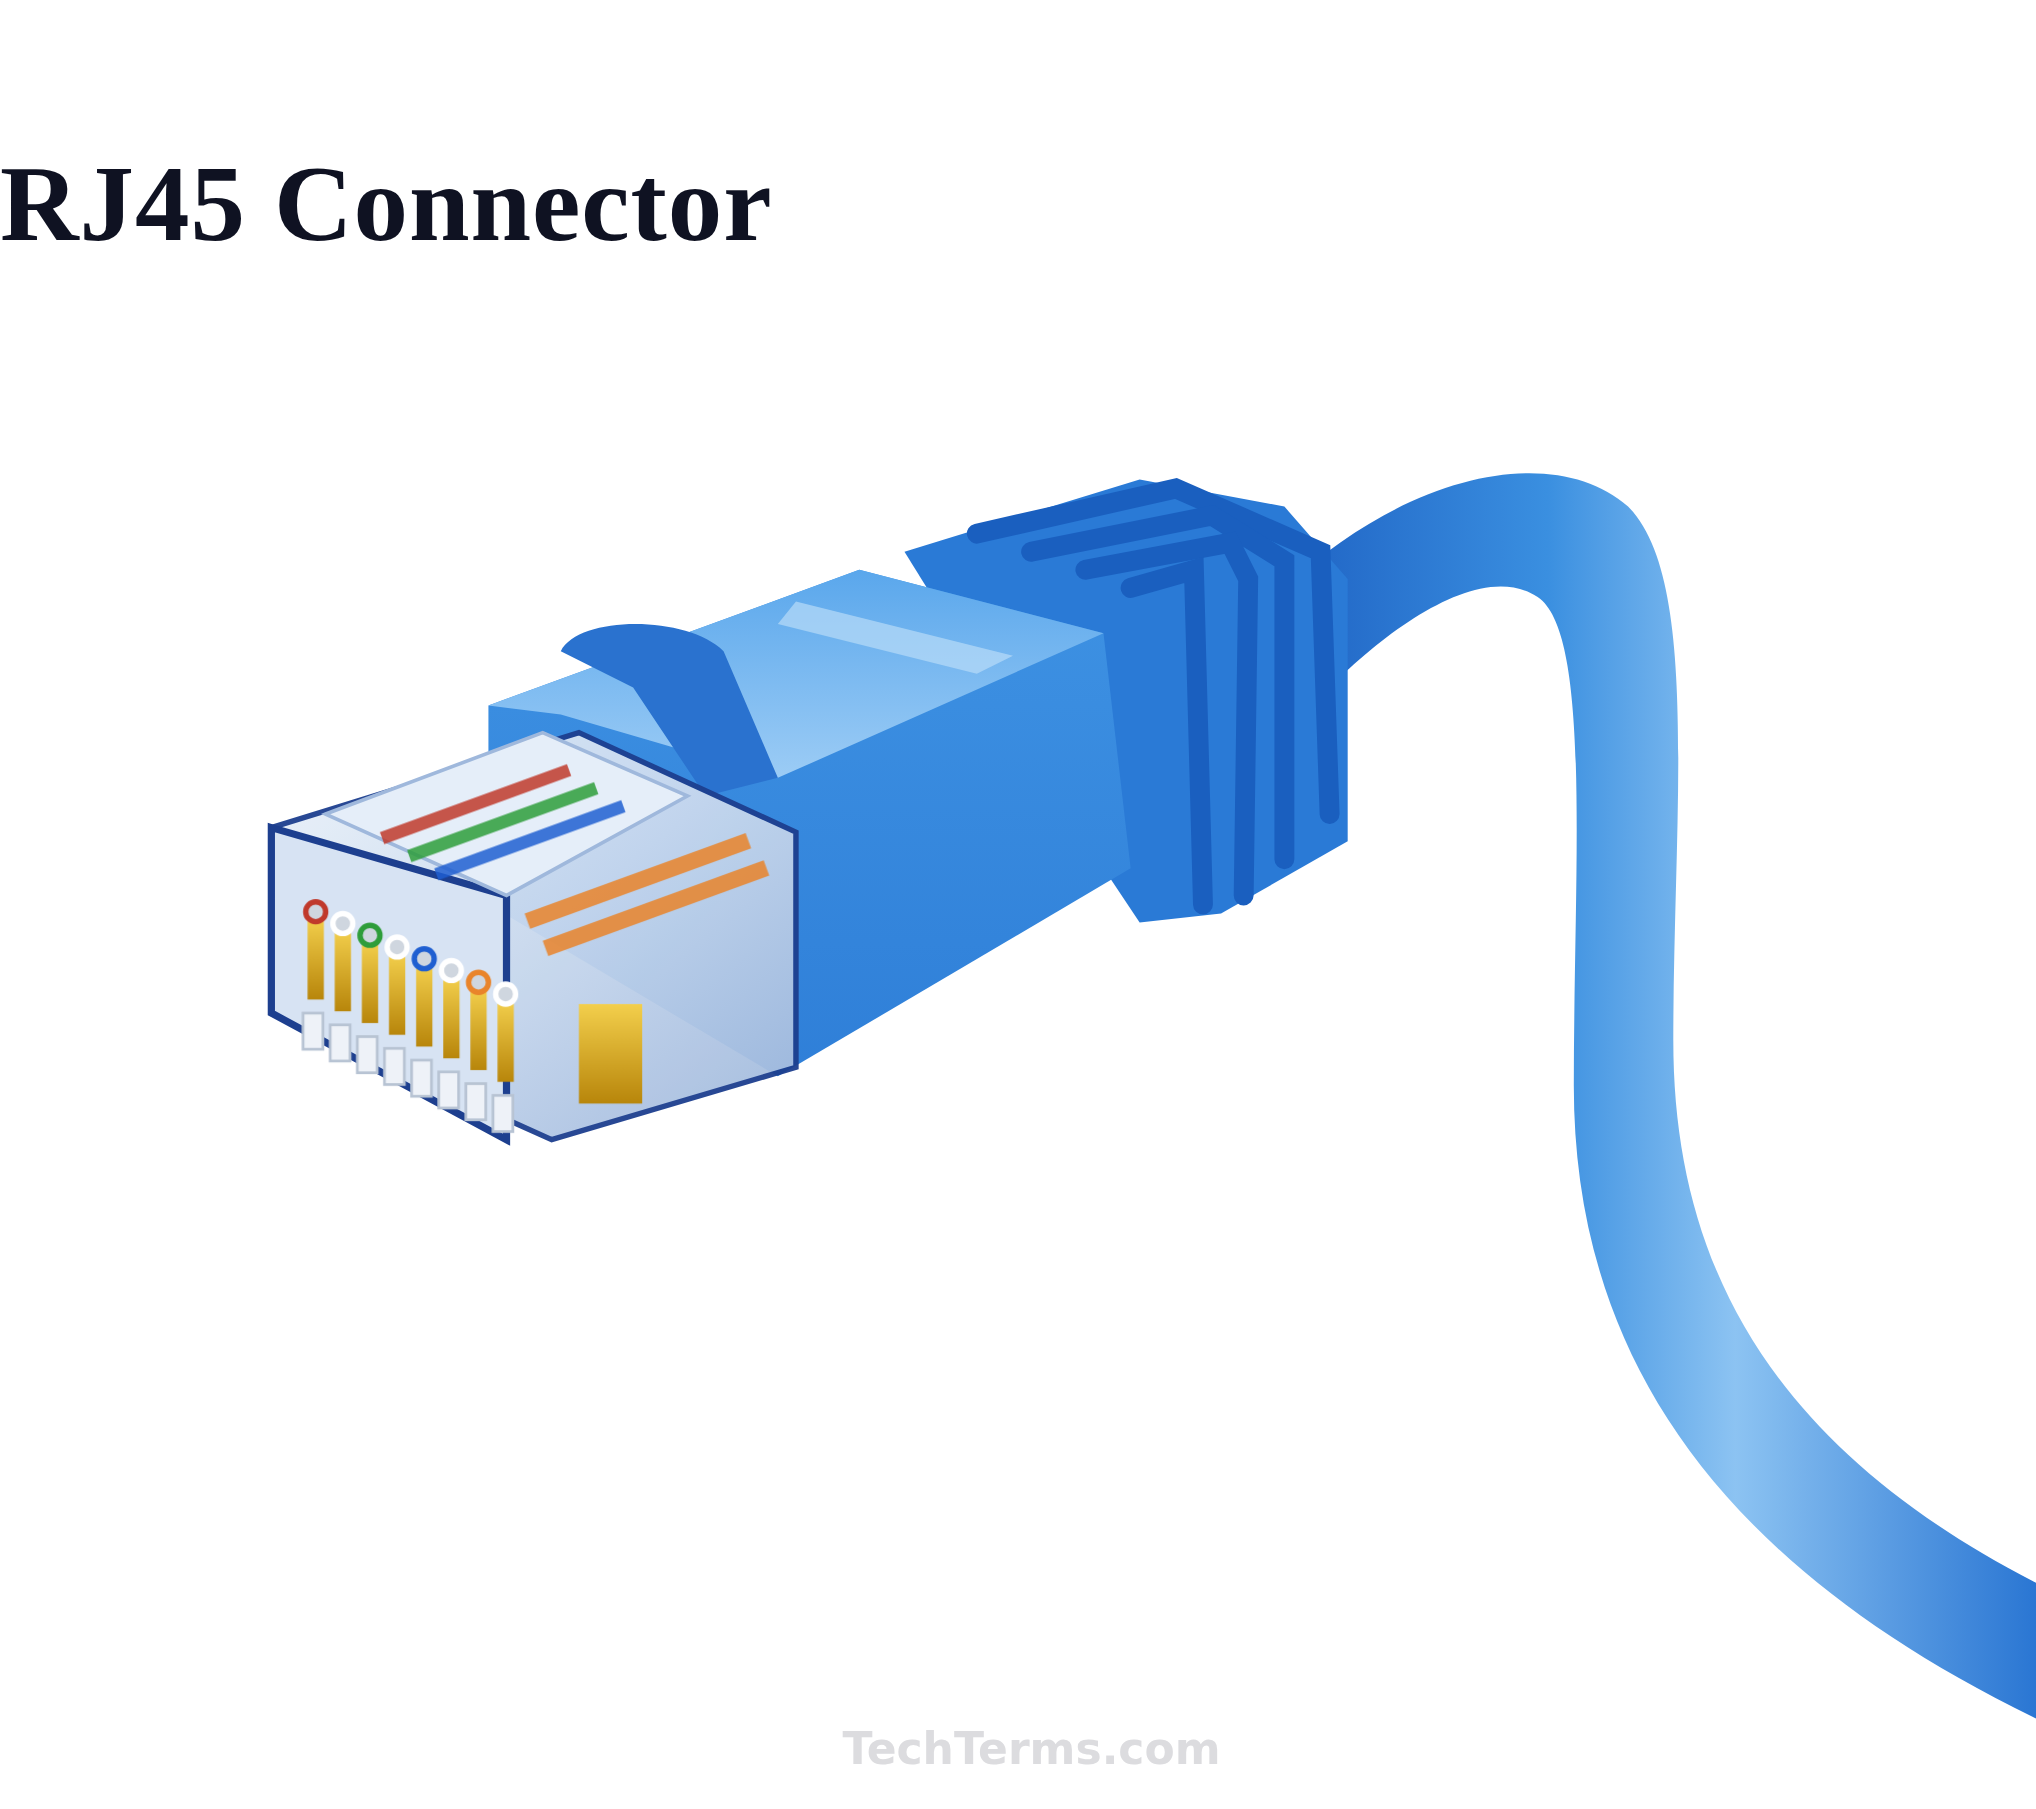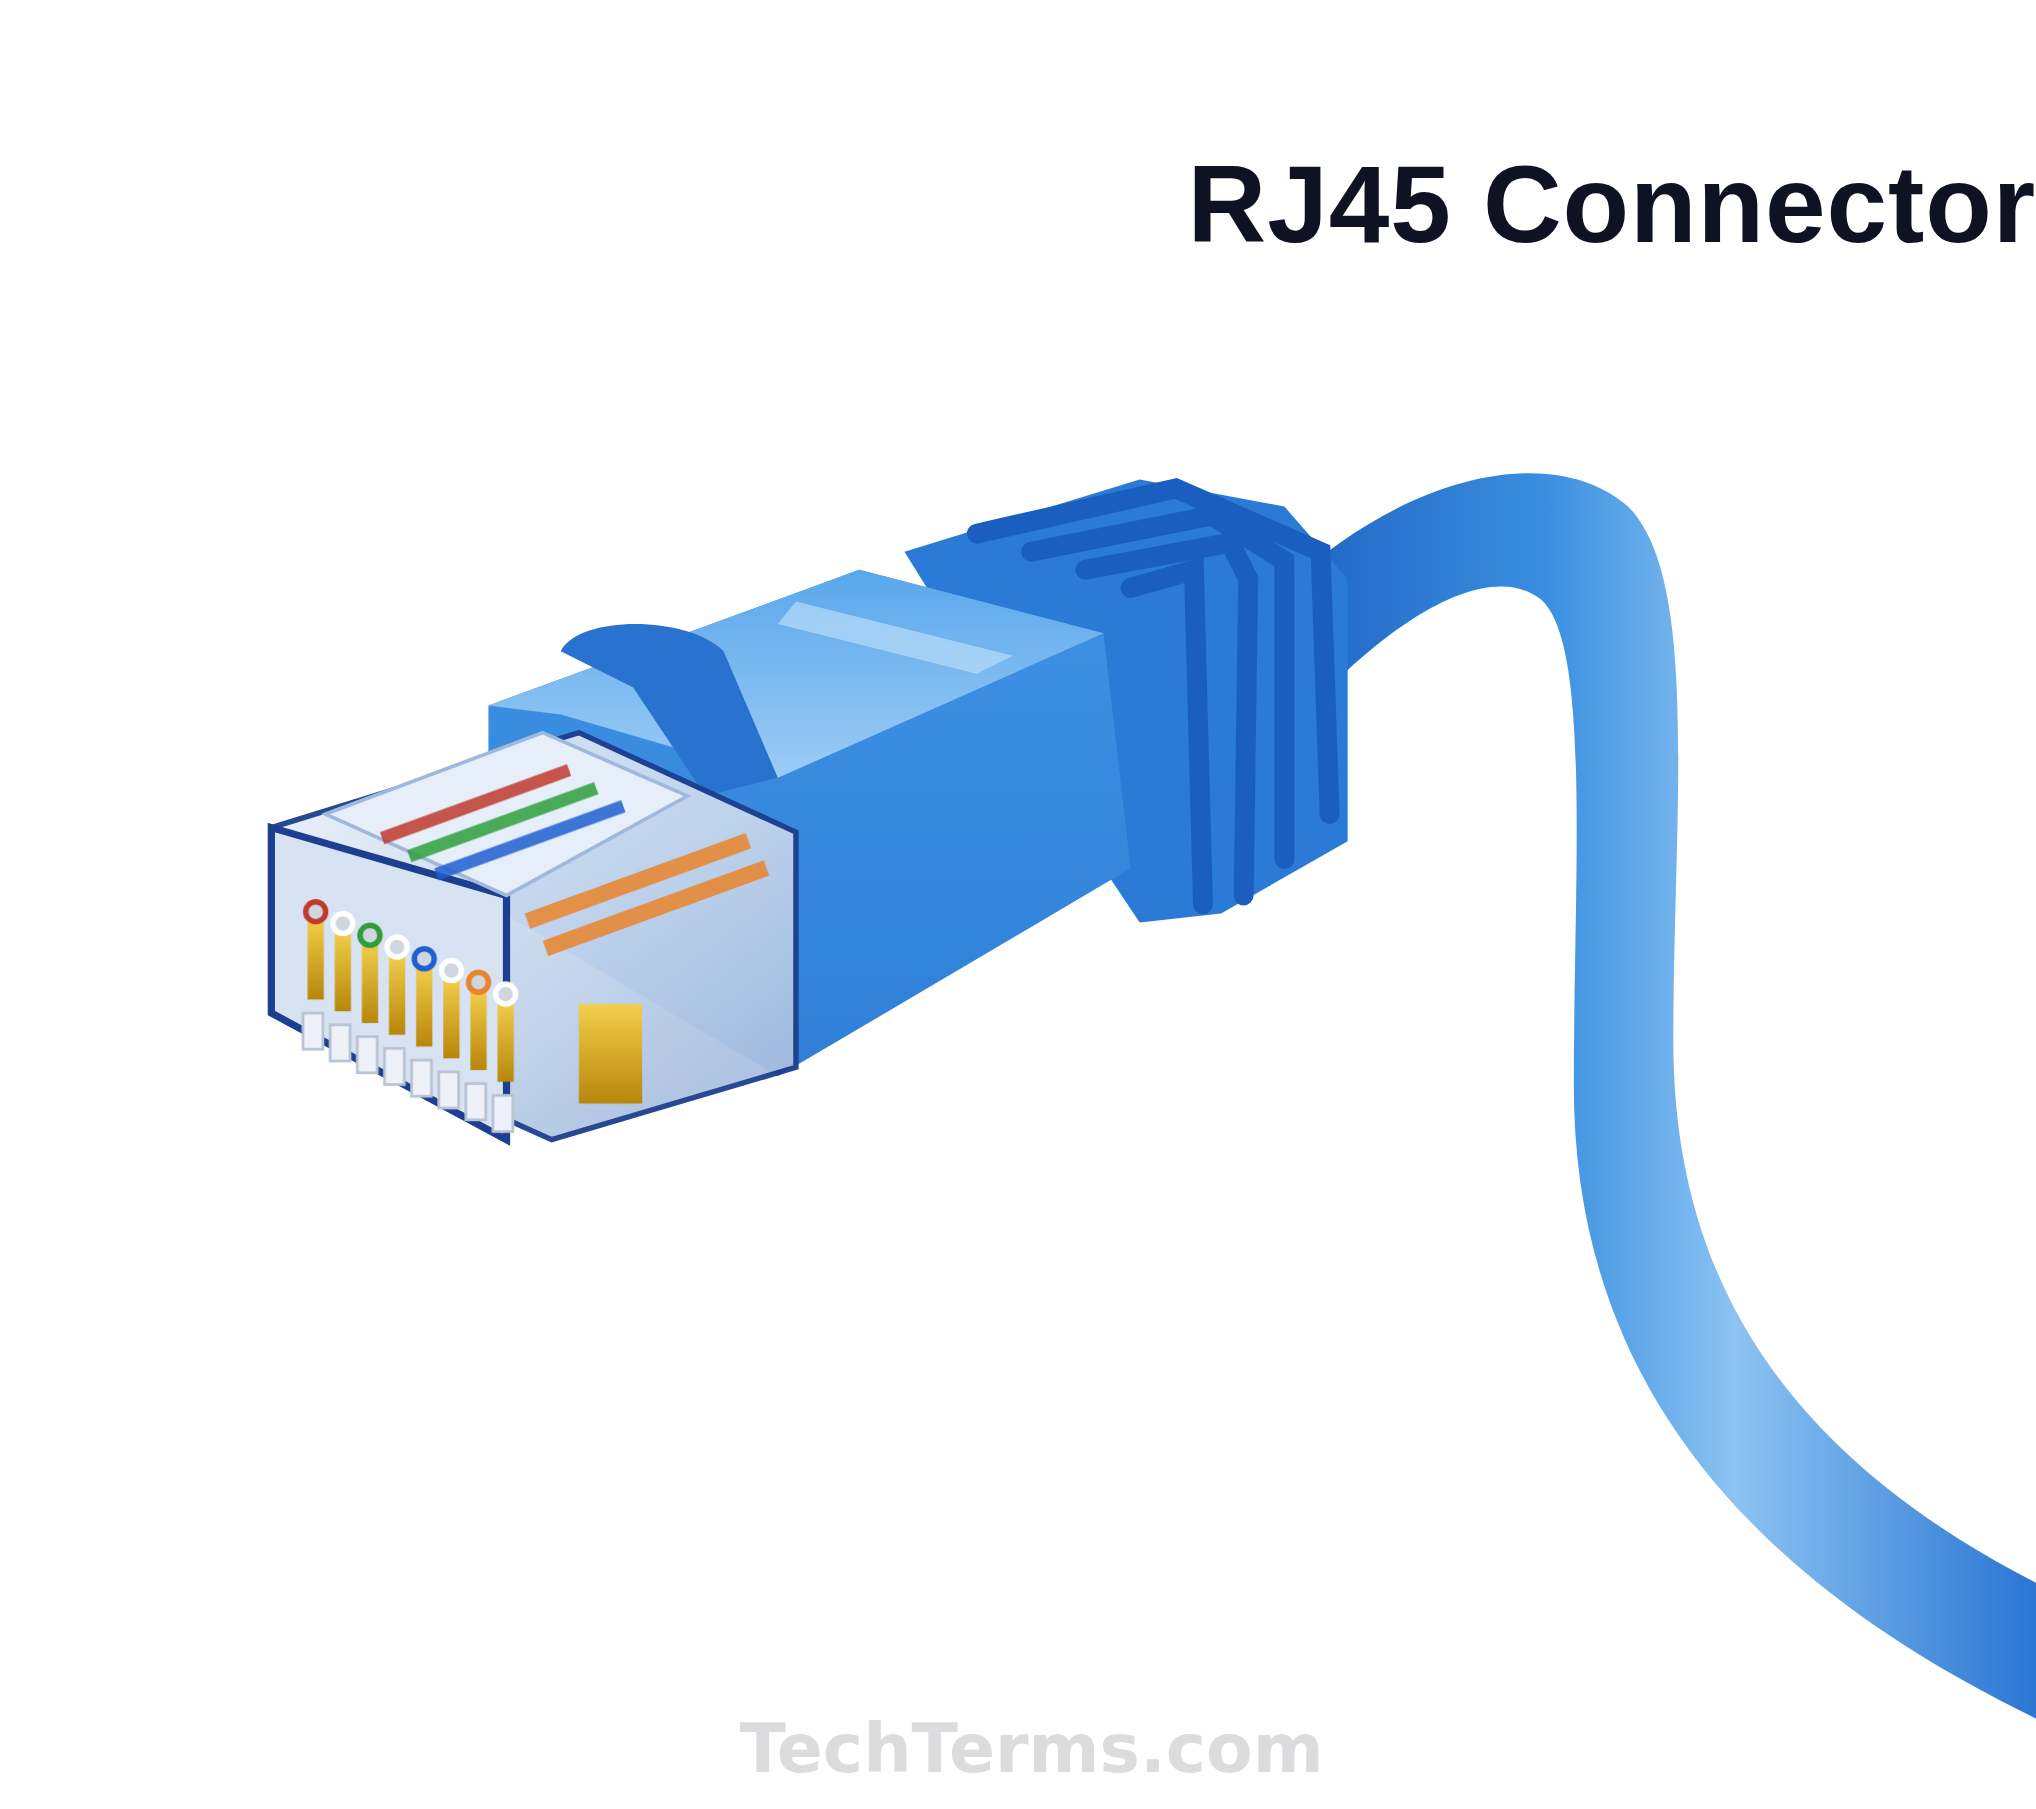--- a/index.html
+++ b/index.html
@@ -7,41 +7,40 @@
       background: #ffffff;
     }
     body {
       width: 2036px; height: 1809px;
       position: relative; overflow: hidden;
       font-family: "DejaVu Sans", sans-serif;
     }
     .title {
       position: absolute;
       left: 0; right: 0; top: 136px;
-      text-align: right;
-      font-family: Liberation Sans, sans-serif;
+      text-align: left;
+      font-family: Liberation Serif, serif;
       font-weight: bold;
       font-size: 109px;
       letter-spacing: 0.9px;
       color: #0f1222;
       line-height: 136px;
-      padding-left: 9px;
     }
     .illustration {
       position: absolute;
       left: 0; top: 0;
       width: 2036px; height: 1809px;
     }
     .watermark {
       position: absolute;
       left: 0; right: 0; top: 1717px;
       text-align: center;
       font-family: "DejaVu Sans", sans-serif;
       font-weight: bold;
-      font-size: 68px;
+      font-size: 44px;
       color: #dcdcdf;
       line-height: 63px;
       margin-left: 27px;
     }
   </style>
 </head>
 <body>
 
 <div class="title">RJ45 Connector</div>
 

